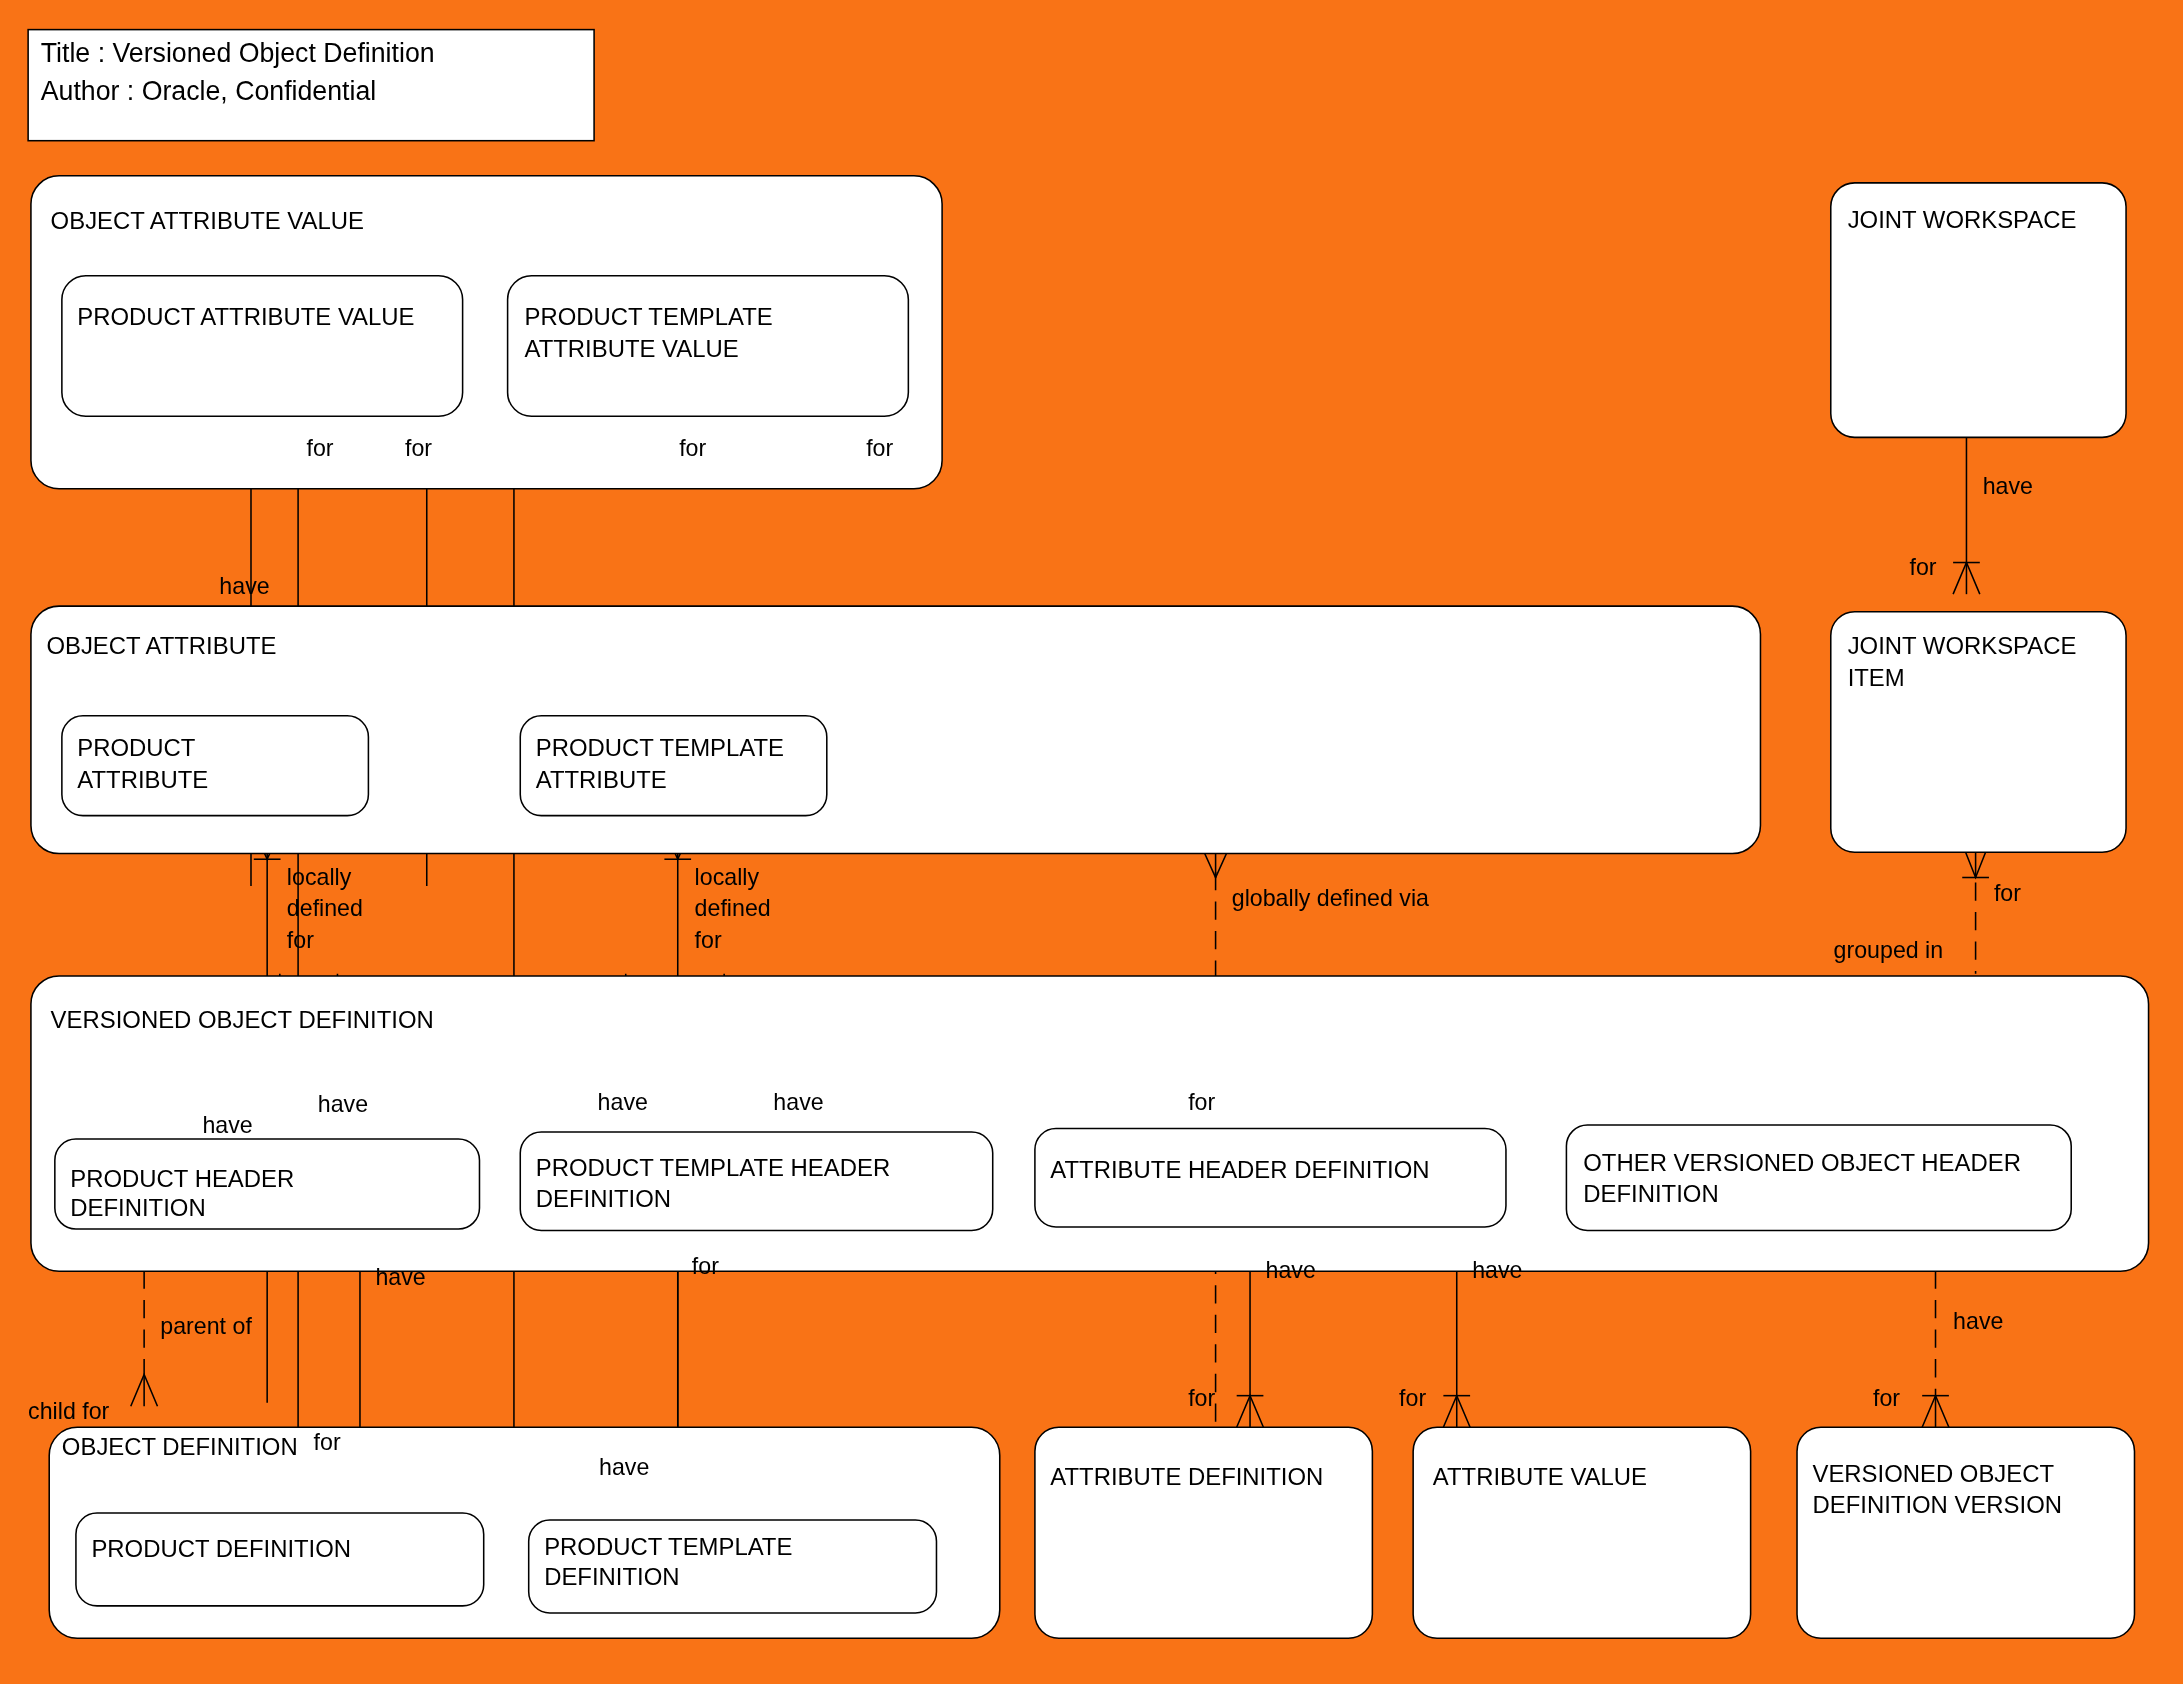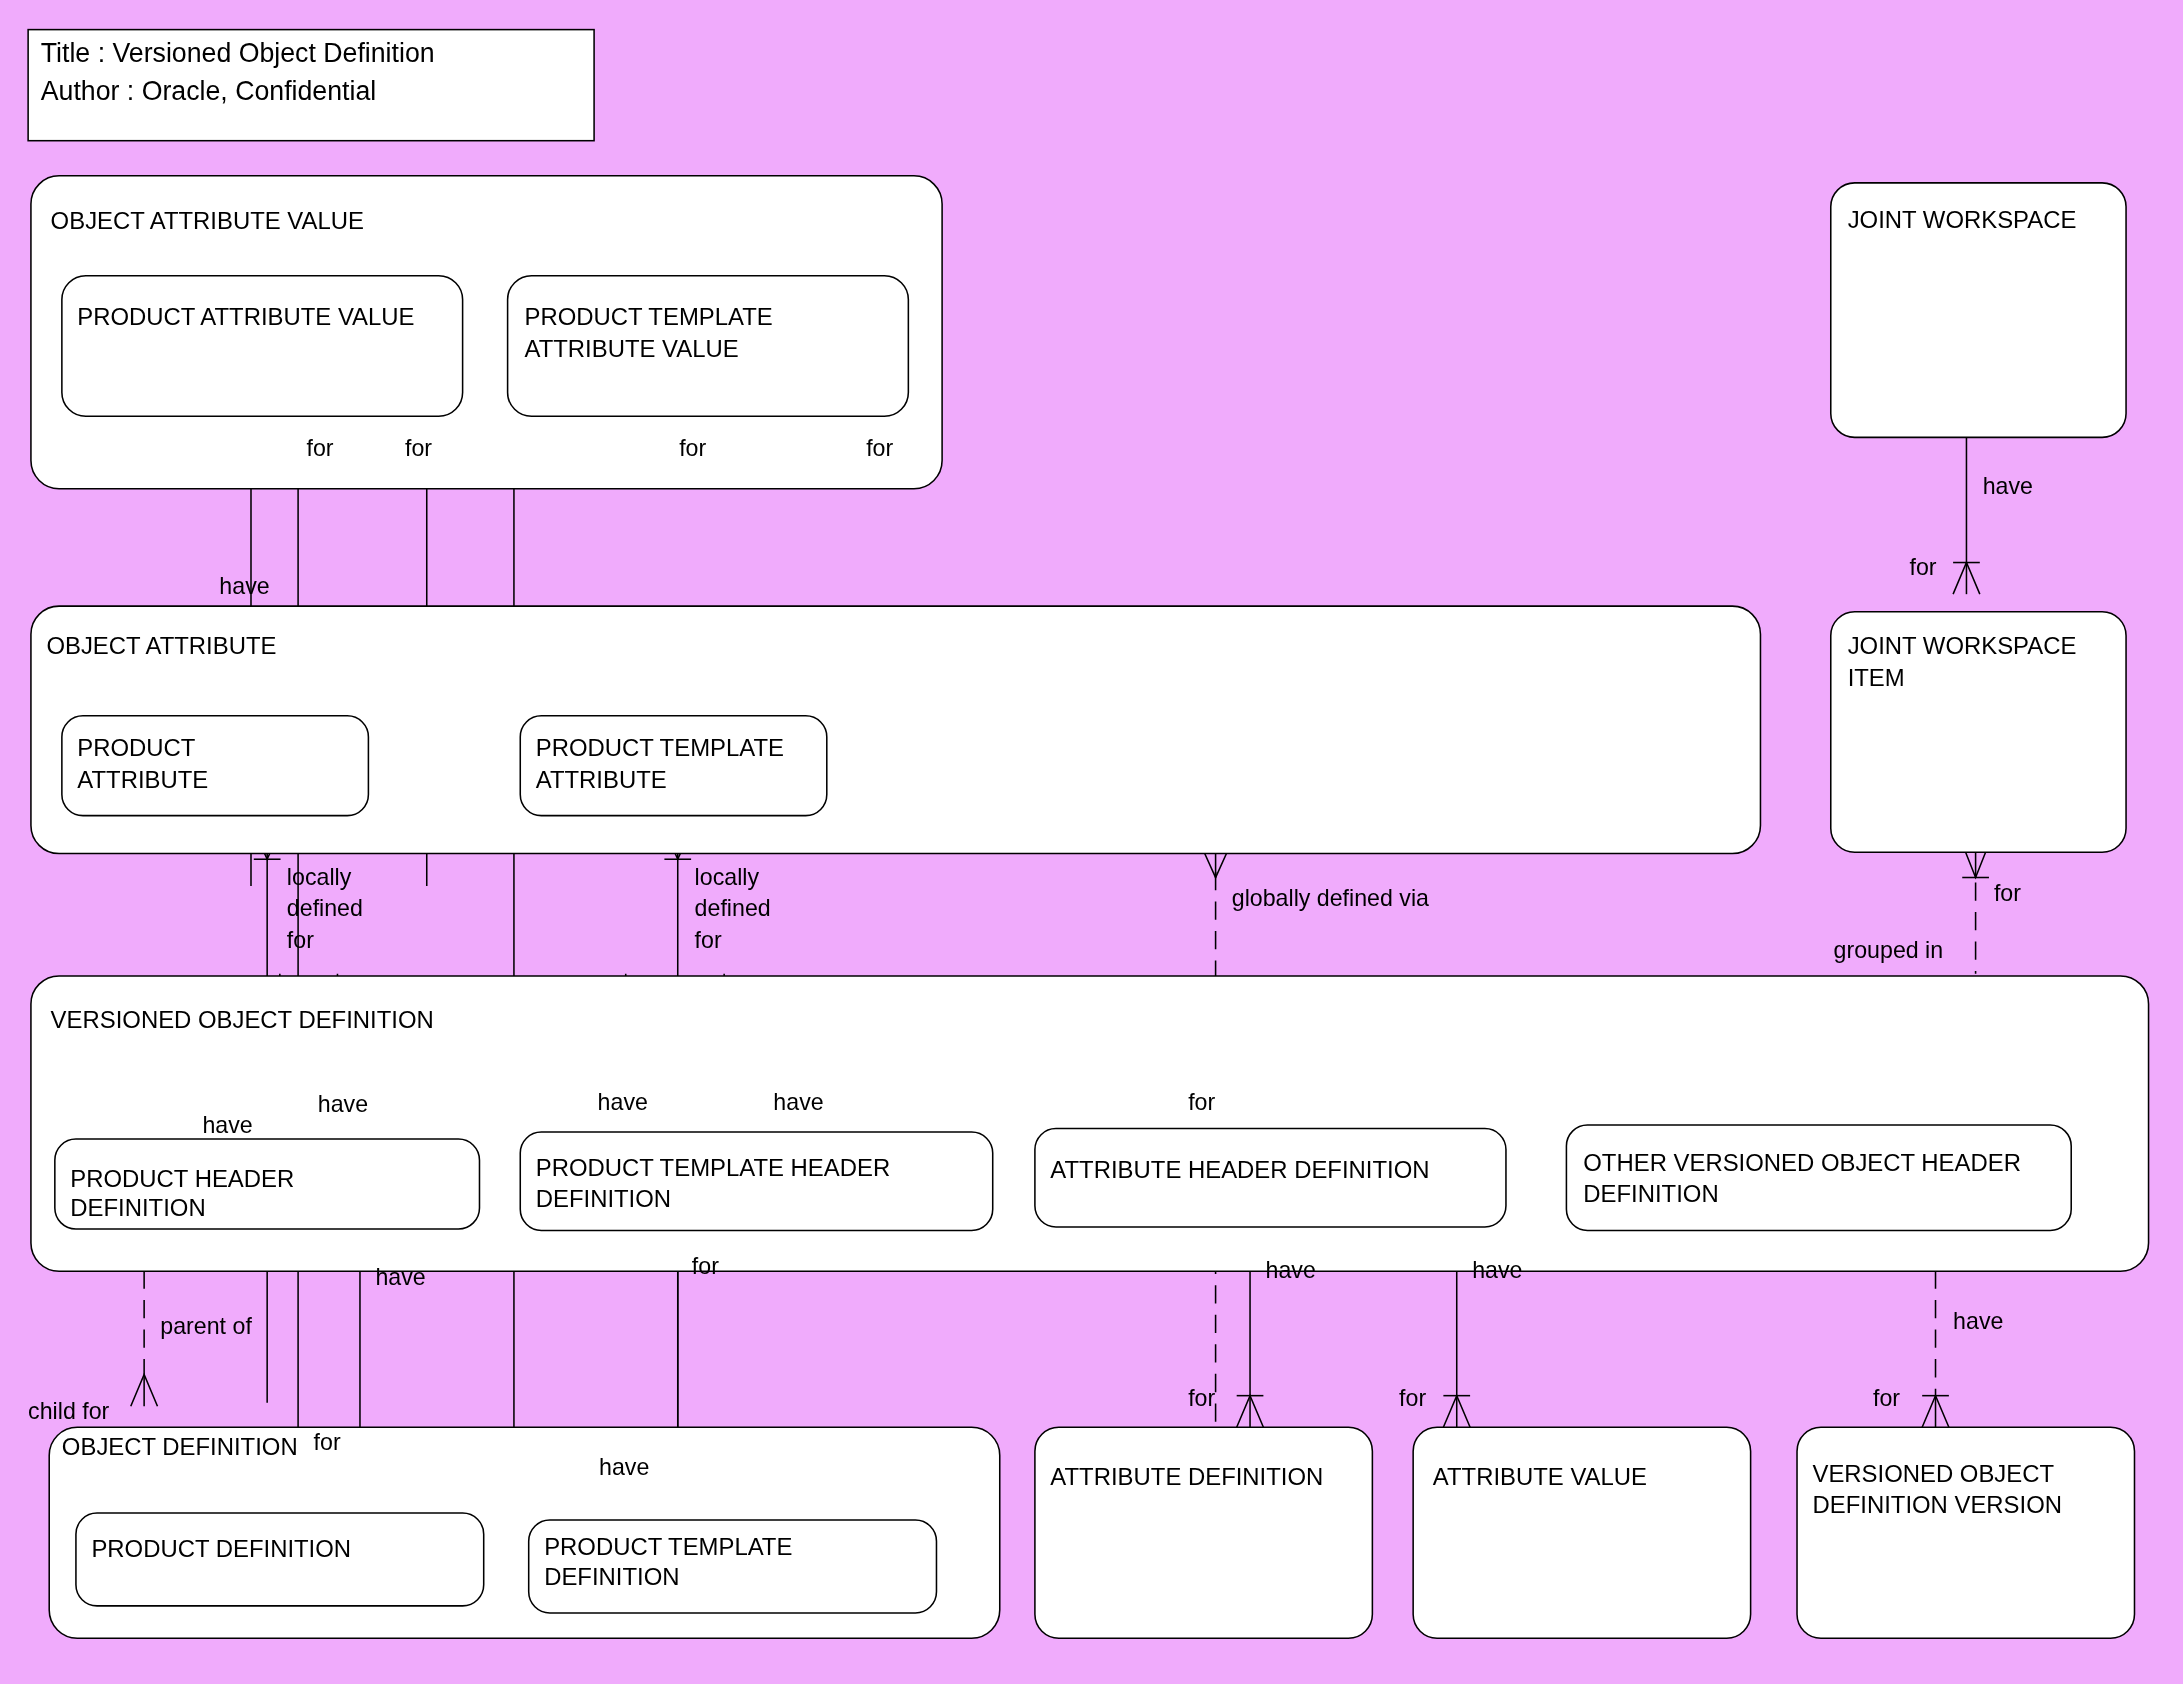--- a/index.html
+++ b/index.html
@@ -1,18 +1,18 @@
 <!DOCTYPE html>
 <html style="font-size:11.3px"><head>
 <meta charset="utf-8">
 <title>Versioned Object Definition</title>
 <style>
   html,body{margin:0;padding:0;background:#ffffff;}
   body{font-family:"Liberation Sans", sans-serif;}
-  #page{position:relative;width:2183px;height:1684px;background:#f0abfc;overflow:hidden;}
+  #page{position:relative;width:2183px;height:1684px;background:#f97316;overflow:hidden;}
   svg{display:block;position:absolute;left:0;top:0;}
   .ent-label{font-family:"Liberation Sans", sans-serif;font-size:34px;fill:#000;}
   .rel-label{font-family:"Liberation Sans", sans-serif;font-size:33px;fill:#000;}
   .title-label{font-family:"Liberation Sans", sans-serif;font-size:38px;fill:#000;}
   .box{fill:#ffffff;stroke:#000000;stroke-width:2.2;}
   .grp{fill:#ffffff;stroke:#000000;stroke-width:2.2;}
   .titlebox{fill:#ffffff;stroke:#000000;stroke-width:2.2;}
   .conn{stroke:#000000;stroke-width:2.2;fill:none;}
   .conn-dash{stroke:#000000;stroke-width:2.2;fill:none;stroke-dasharray:26 16;}
   .foot{stroke:#000000;stroke-width:2.2;fill:none;}

